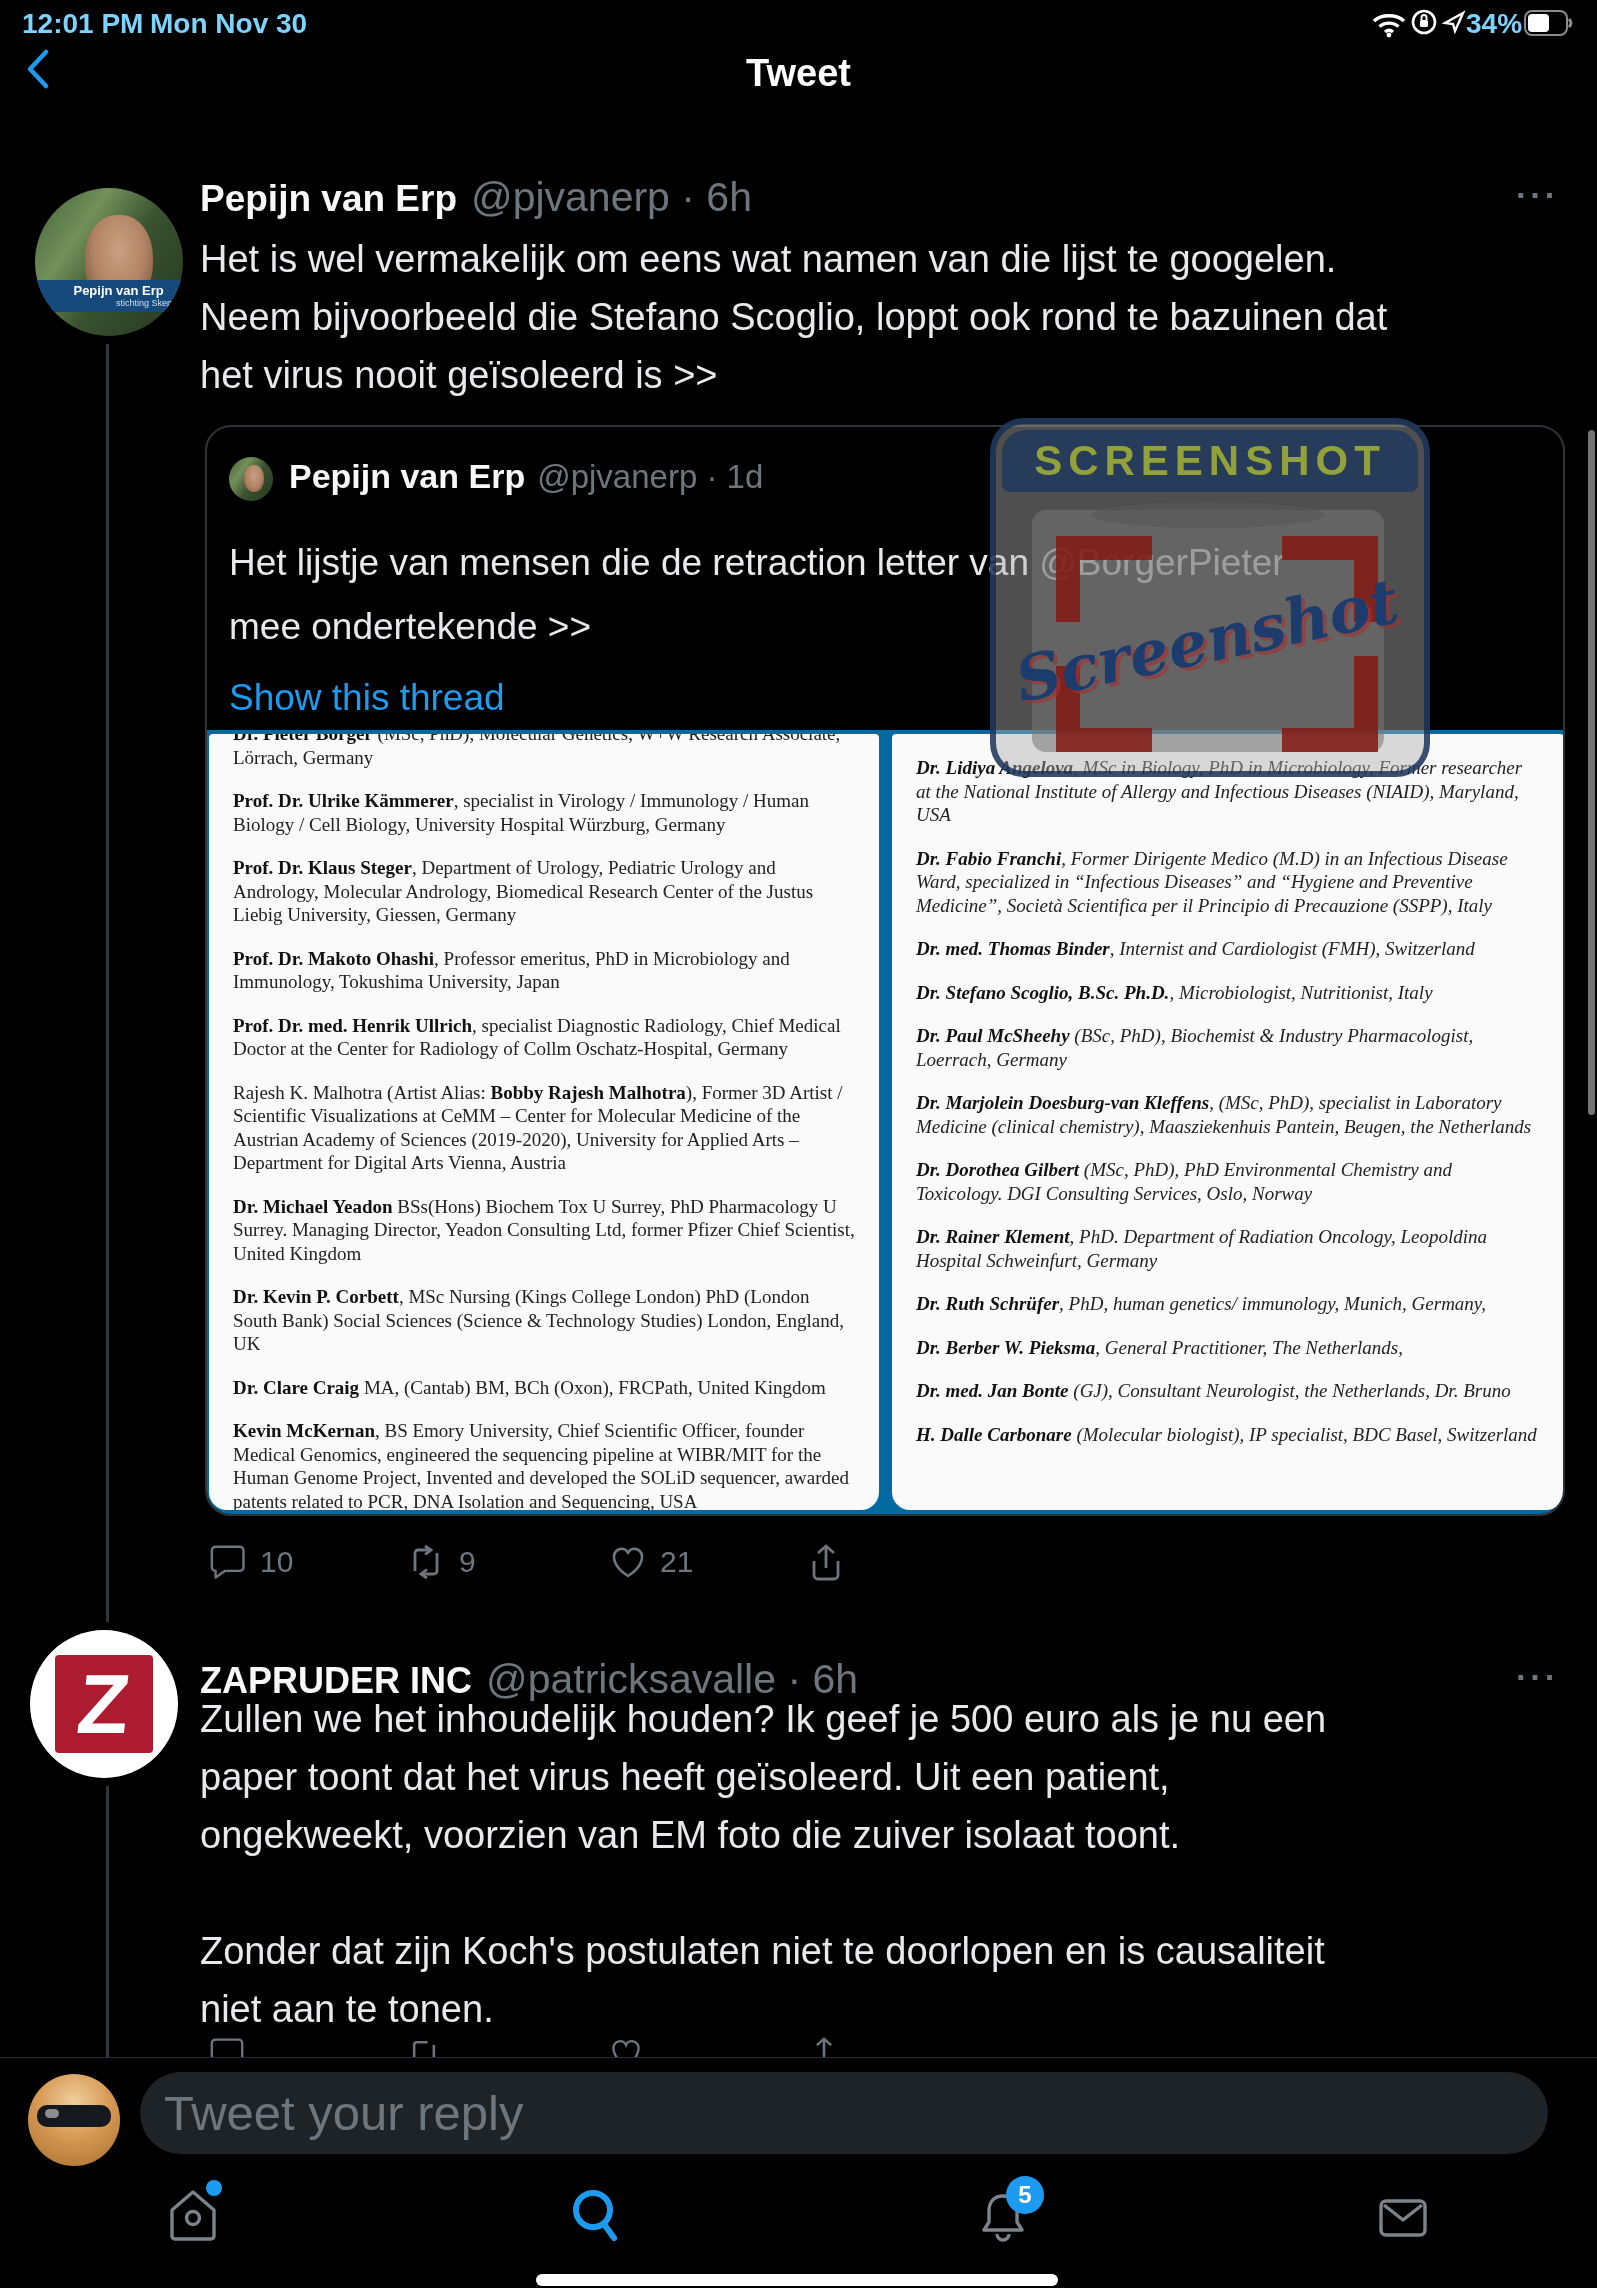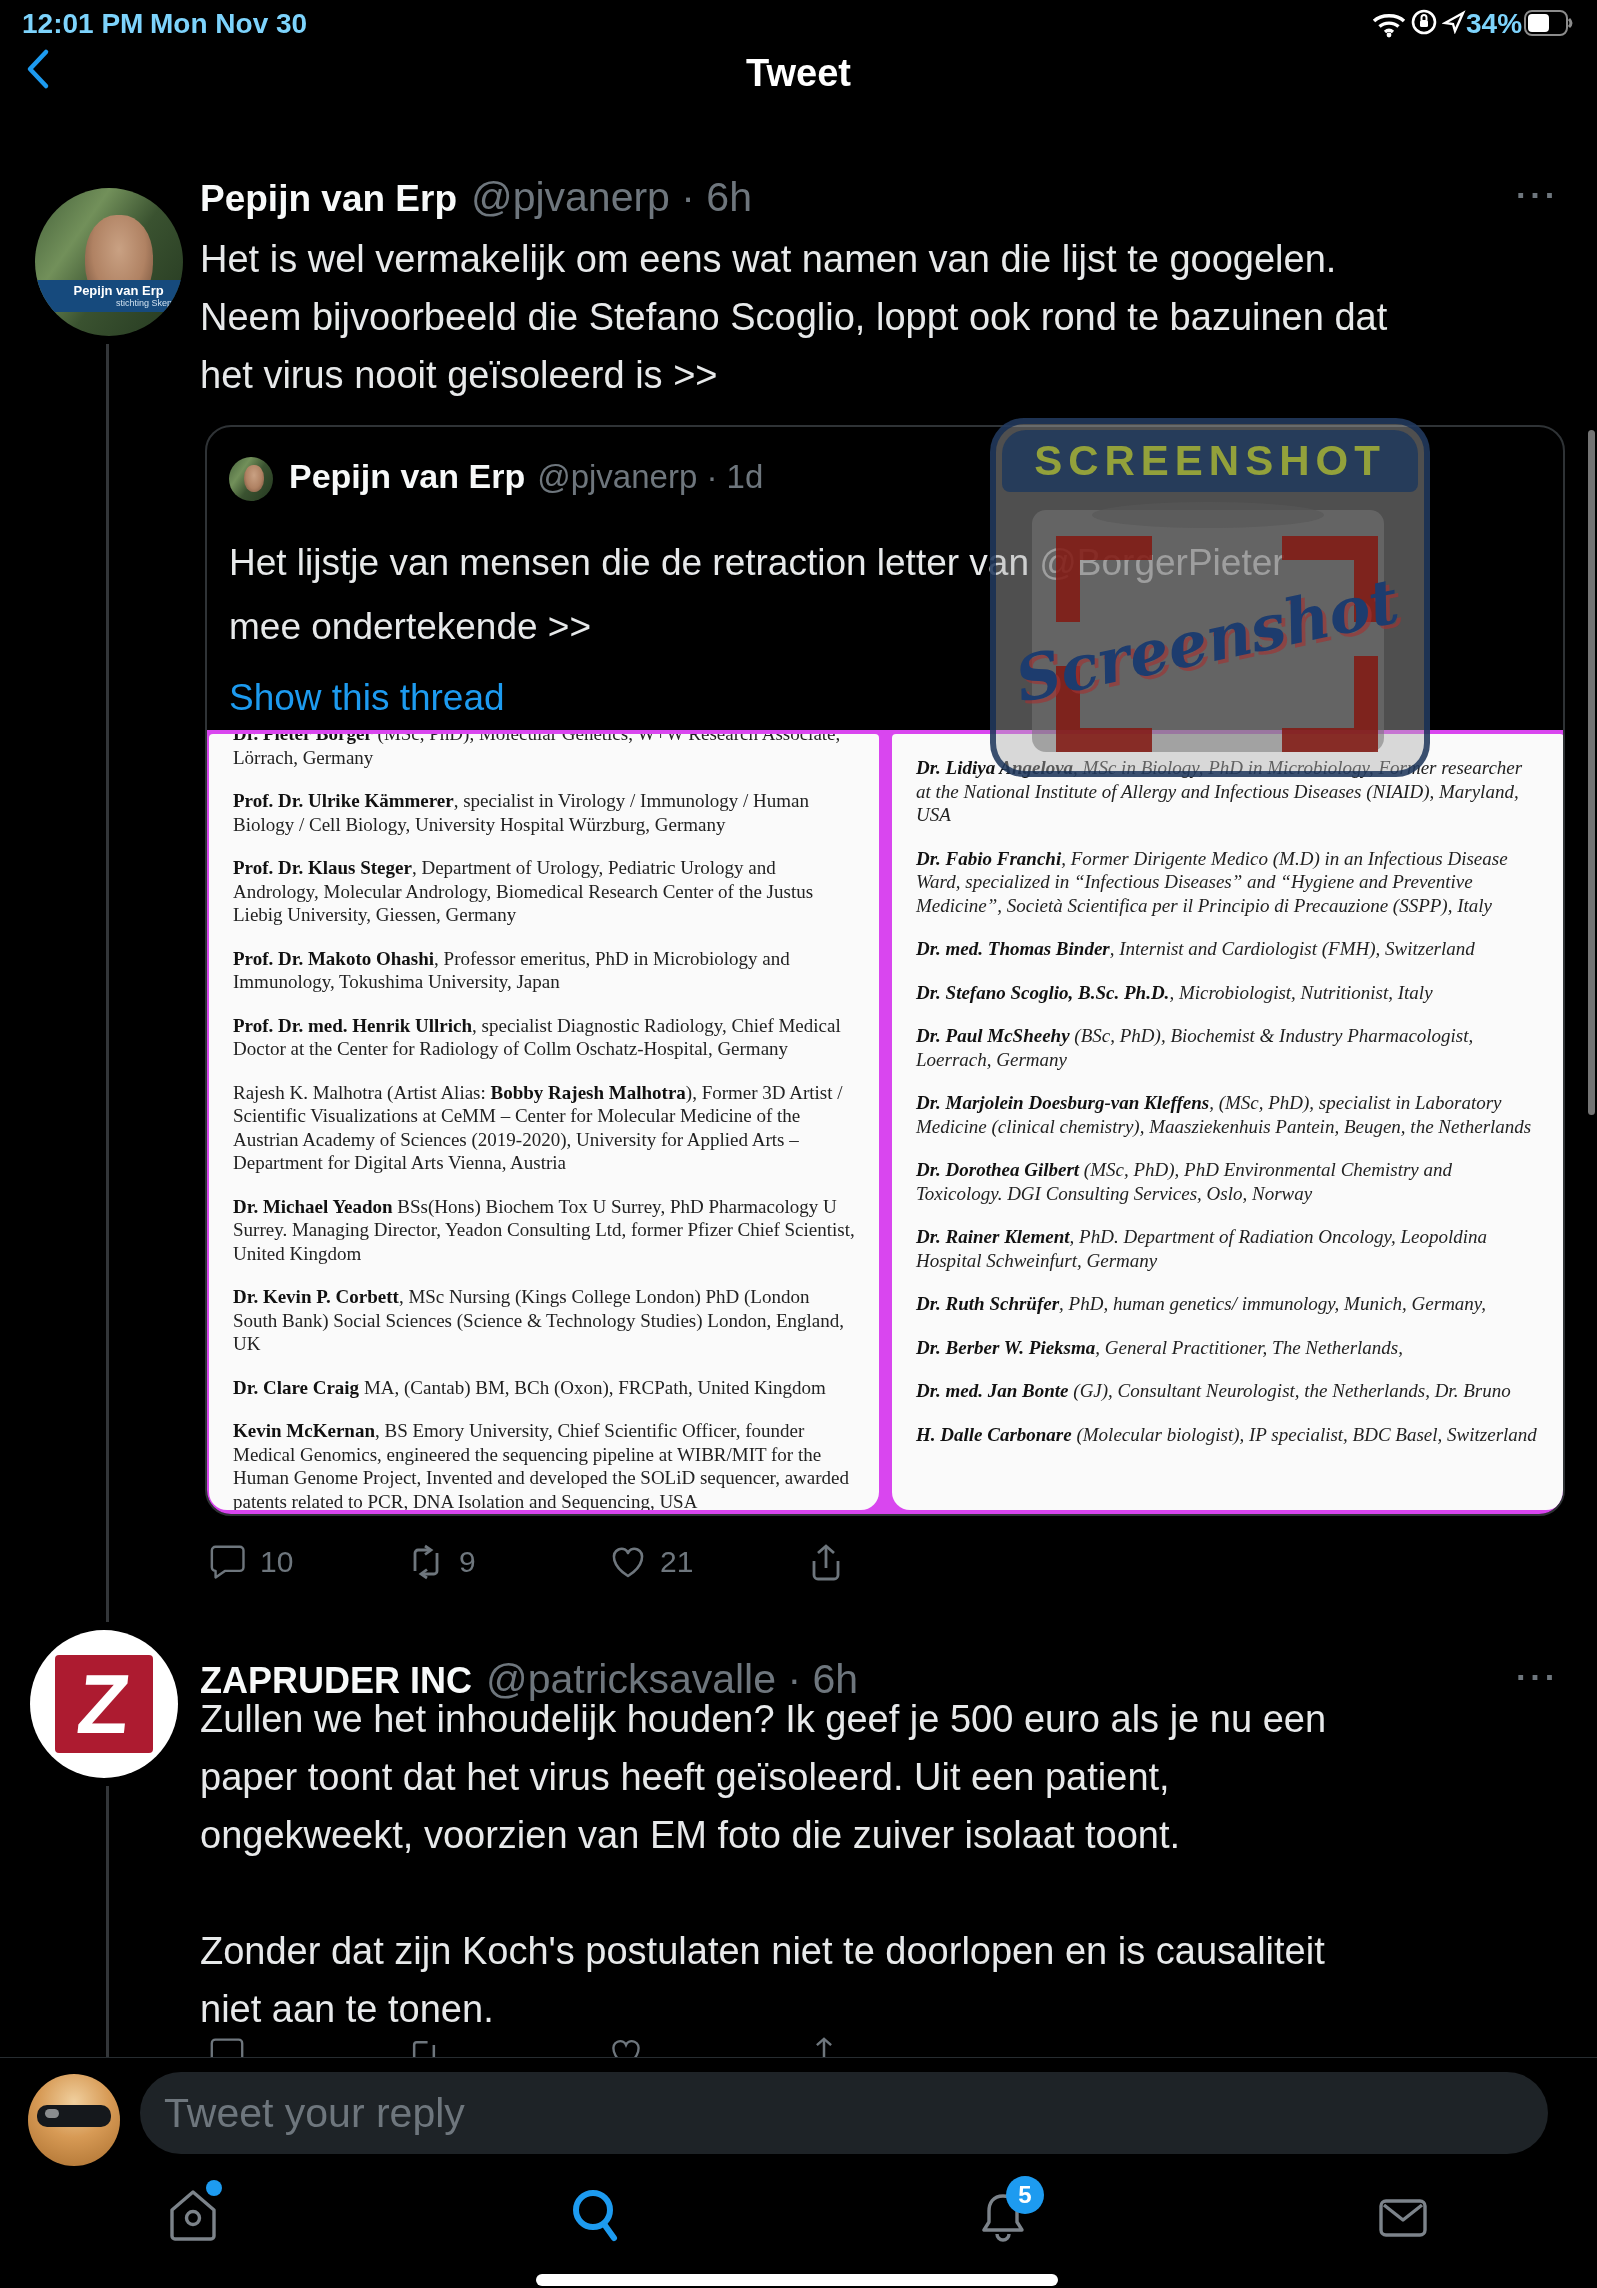--- a/index.html
+++ b/index.html
@@ -57,21 +57,21 @@
   
   .zap-circle{background:#fff;display:flex;align-items:center;justify-content:center;}
   .zap-square{width:98px;height:98px;background:#ad1b30;display:flex;align-items:center;
      justify-content:center;border-radius:4px;}
   .zap-z{font-size:84px;font-weight:900;color:#fff;transform:skewX(-6deg);
      font-family:"Liberation Sans",sans-serif;line-height:84px;}
   
   #reply-sheet{background:#000;border-top:1px solid #262c30;z-index:40;}
   #reply-pill{position:absolute;left:140px;top:14px;width:1408px;height:82px;border-radius:41px;
      background:#1e2327;display:flex;align-items:center;padding-left:24px;box-sizing:border-box;}
-  #reply-pill span{font-size:41px;color:#6e767d;}
+  #reply-pill span{font-size:49px;color:#6e767d;}
   .cat-avatar{position:absolute;left:28px;top:16px;width:92px;height:92px;border-radius:50%;
      background:radial-gradient(circle at 50% 30%,#f0cf9e 0%,#d79a55 45%,#a96e2e 100%);overflow:hidden;}
   .cat-glasses{position:absolute;left:10%;top:34%;width:80%;height:24%;background:#15181c;border-radius:10px;}
   .cat-glint{position:absolute;left:18%;top:38%;width:16%;height:10%;background:rgba(255,255,255,.5);border-radius:6px;}
   .badge{position:absolute;background:#1d9bf0;border-radius:50%;color:#fff;
      display:flex;align-items:center;justify-content:center;font-weight:bold;z-index:46;}
   #home-indicator{position:absolute;left:536px;top:2274px;width:522px;height:12px;
      border-radius:6px;background:#fff;z-index:50;}
   svg{display:block;}
 </style>
@@ -136,21 +136,21 @@
         </div>
     </div>
     <div class="abs" style="left:82px;top:30px;display:flex;gap:12px;align-items:baseline;">
       <span class="t-name" style="font-size:34px;">Pepijn van Erp</span>
       <span class="t-meta" style="font-size:33px;">@pjvanerp · 1d</span>
     </div>
     <div class="abs q-text" style="left:22px;top:104px;width:1300px;">Het lijstje van mensen die de retraction letter van @BorgerPieter
 mee ondertekende &gt;&gt;</div>
     <div class="abs q-show" style="left:22px;top:250px;">Show this thread</div>
 
-    <div class="abs" style="left:0;top:303px;width:1356px;height:784px;background:#d946ef;">
+    <div class="abs" style="left:0;top:303px;width:1356px;height:784px;background:#0369a1;">
       <div class="sig-panel" style="left:2px;width:670px;">
         <div id="sig-col-left" style="margin-top:-12px;">
             <div class="sig-entry"><span class="sig-bold">Dr. Pieter Borger</span><span> (MSc, PhD), Molecular Genetics, W+W Research Associate, Lörrach, Germany</span></div>
             <div class="sig-entry"><span class="sig-bold">Prof. Dr. Ulrike Kämmerer</span><span>, specialist in Virology / Immunology / Human Biology / Cell Biology, University Hospital Würzburg, Germany</span></div>
             <div class="sig-entry"><span class="sig-bold">Prof. Dr. Klaus Steger</span><span>, Department of Urology, Pediatric Urology and Andrology, Molecular Andrology, Biomedical Research Center of the Justus Liebig University, Giessen, Germany</span></div>
             <div class="sig-entry"><span class="sig-bold">Prof. Dr. Makoto Ohashi</span><span>, Professor emeritus, PhD in Microbiology and Immunology, Tokushima University, Japan</span></div>
             <div class="sig-entry"><span class="sig-bold">Prof. Dr. med. Henrik Ullrich</span><span>, specialist Diagnostic Radiology, Chief Medical Doctor at the Center for Radiology of Collm Oschatz-Hospital, Germany</span></div>
             <div class="sig-entry"><span>Rajesh K. Malhotra (Artist Alias: </span><span class="sig-bold">Bobby Rajesh Malhotra</span><span>), Former 3D Artist / Scientific Visualizations at CeMM – Center for Molecular Medicine of the Austrian Academy of Sciences (2019-2020), University for Applied Arts – Department for Digital Arts Vienna, Austria</span></div>
             <div class="sig-entry"><span class="sig-bold">Dr. Michael Yeadon</span><span> BSs(Hons) Biochem Tox U Surrey, PhD Pharmacology U Surrey. Managing Director, Yeadon Consulting Ltd, former Pfizer Chief Scientist, United Kingdom</span></div>
             <div class="sig-entry"><span class="sig-bold">Dr. Kevin P. Corbett</span><span>, MSc Nursing (Kings College London) PhD (London South Bank) Social Sciences (Science &amp; Technology Studies) London, England, UK</span></div>

